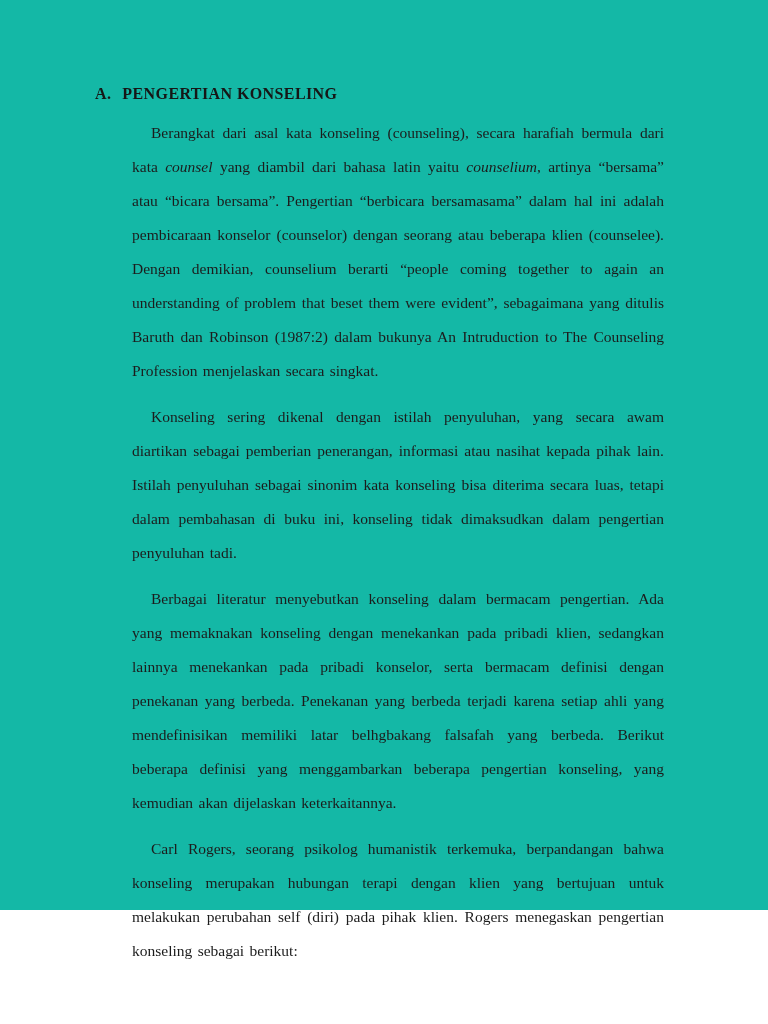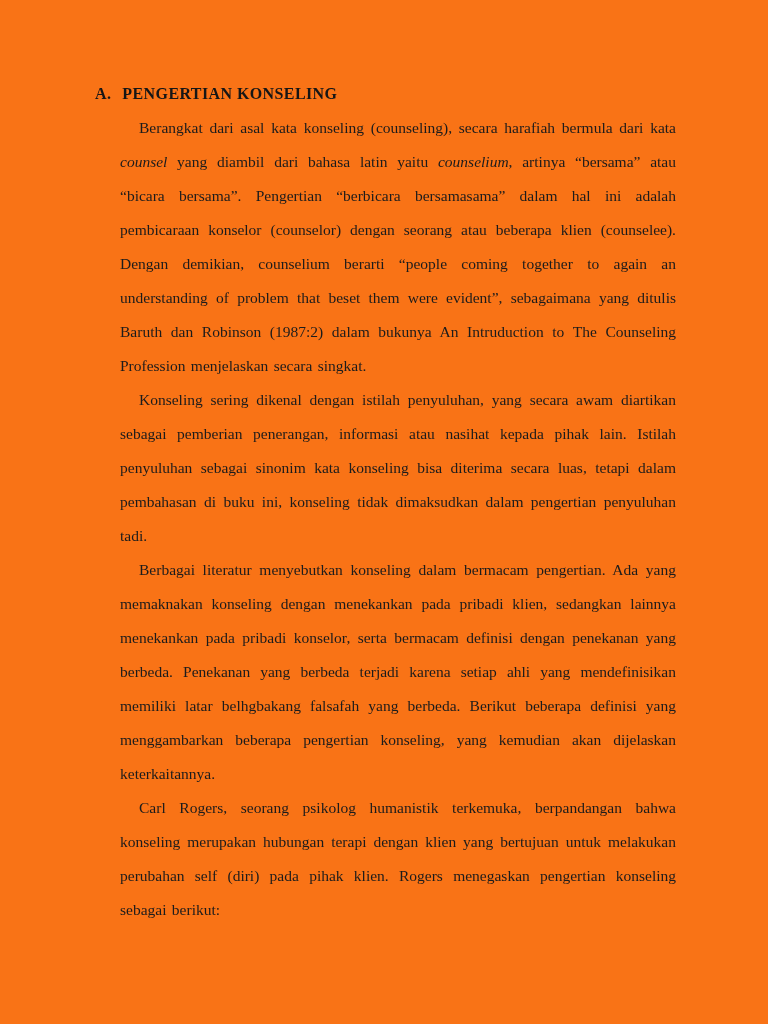--- a/index.html
+++ b/index.html
@@ -10,43 +10,43 @@
   body {
     width: 768px;
     height: 1024px;
     overflow: hidden;
     font-family: "Liberation Serif", "DejaVu Serif", serif;
     color: #1c1c1c;
   }
   .doc-page {
     box-sizing: border-box;
     width: 768px;
-    height: 1024px;
-    background: #f97316;
+    height: 910px;
+    background: #14b8a6;
     padding: 84px 92px 0 95px;
   }
   .doc-heading {
     font-weight: bold;
     font-size: 16px;
     line-height: 20px;
     letter-spacing: 0.4px;
     white-space: nowrap;
     color: #161616;
   }
   .doc-heading .heading-number {
     display: inline-block;
     margin-right: 11px;
   }
   .doc-body {
     margin-left: 25px;   
     width: 556px;        
     margin-top: 7px;
   }
   .doc-body p {
-    margin: 0;
+    margin: 12px;
     font-size: 15.5px;
     line-height: 34px;
     text-align: justify;
     text-indent: 19px;
     word-spacing: 1.5px;
     color: #1c1c1c;
   }
   .doc-body p span.italic {
     font-style: italic;
   }

